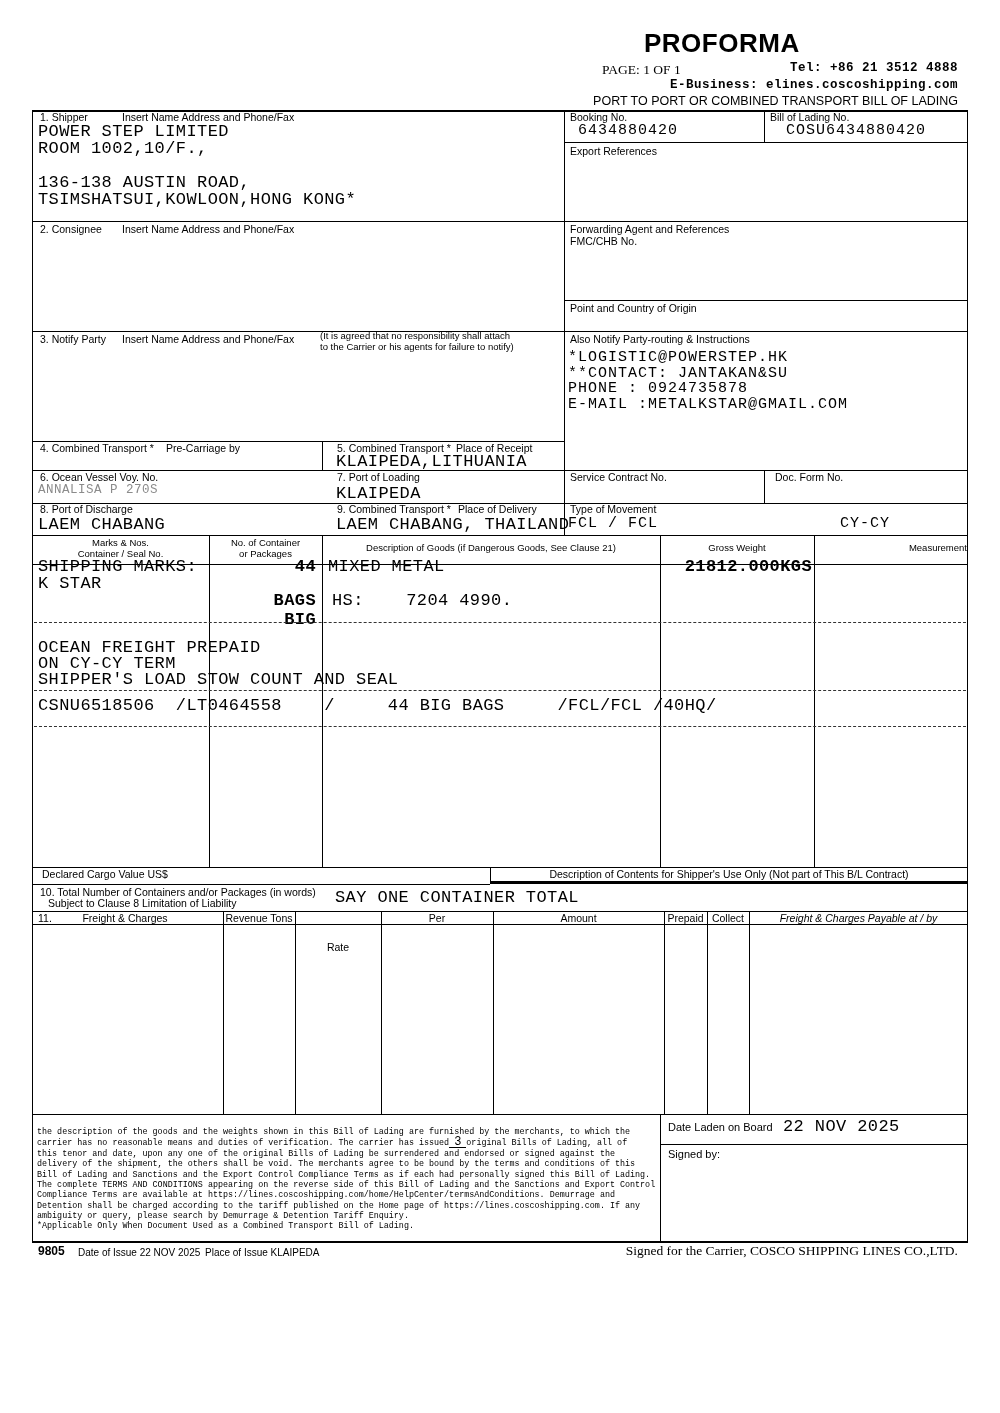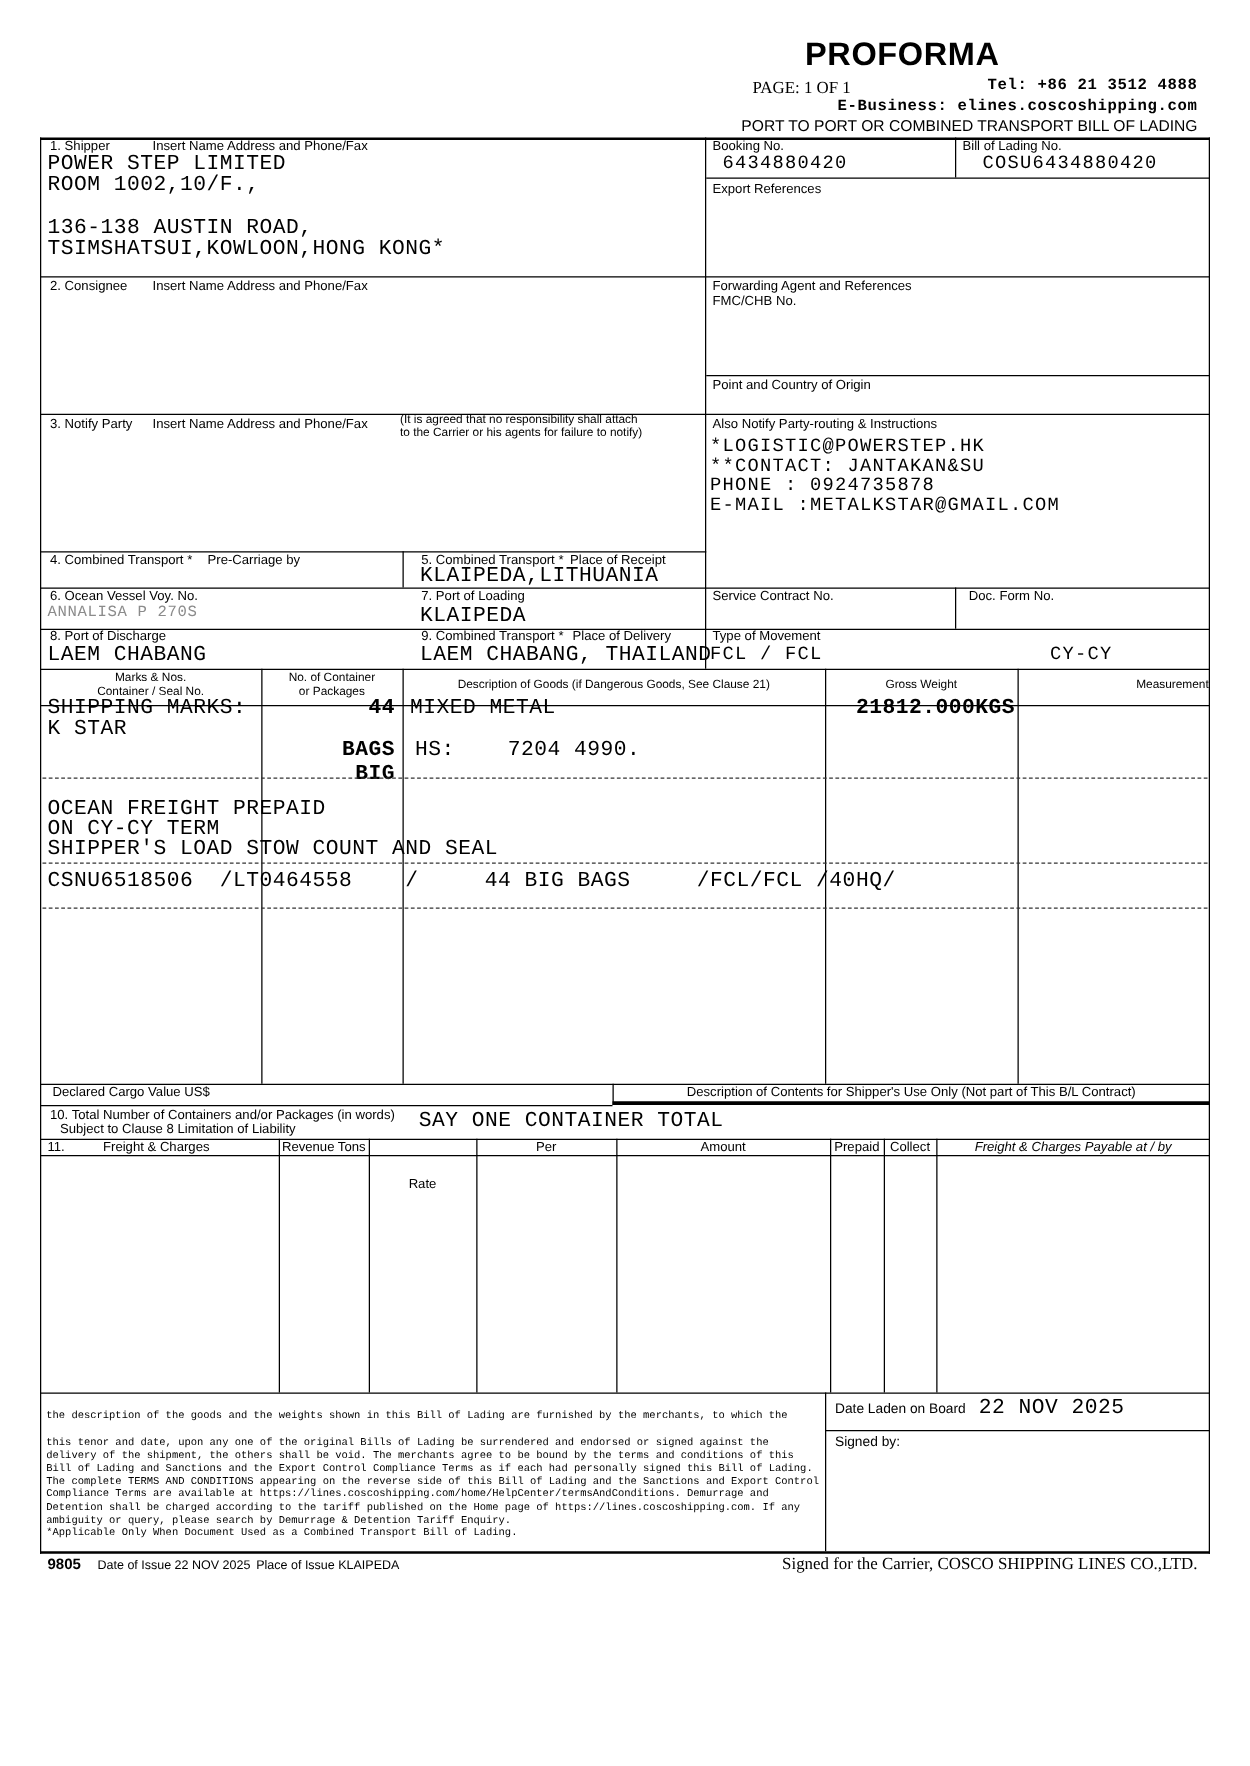--- a/index.html
+++ b/index.html
@@ -120,20 +120,21 @@
   <span class="t s10 ctr" style="left:50px;top:913px;width:150px;">Freight &amp; Charges</span>
   <span class="t s10 ctr" style="left:223px;top:913px;width:72px;">Revenue Tons</span>
   <span class="t s10 ctr" style="left:295px;top:942px;width:86px;">Rate</span>
   <span class="t s10 ctr" style="left:381px;top:913px;width:112px;">Per</span>
   <span class="t s10 ctr" style="left:493px;top:913px;width:171px;">Amount</span>
   <span class="t s10 ctr" style="left:664px;top:913px;width:43px;">Prepaid</span>
   <span class="t s10 ctr" style="left:707px;top:913px;width:42px;">Collect</span>
   <span class="t s10 ctr" style="left:749px;top:913px;width:219px;font-style:italic;">Freight &amp; Charges Payable at / by</span>
 
   <span class="t mono fp" style="left:37px;top:1127px;">the description of the goods and the weights shown in this Bill of Lading are furnished by the merchants, to which the</span>
+  <span class="t mono fp" style="left:37px;top:1137px;"><span>carrier has no reasonable means and duties of verification. The carrier has issued</span><span class="issued mono">3</span><span>original Bills of Lading, all of</span></span>
   <span class="t mono fp" style="left:37px;top:1149px;">this tenor and date, upon any one of the original Bills of Lading be surrendered and endorsed or signed against the</span>
   <span class="t mono fp" style="left:37px;top:1159px;">delivery of the shipment, the others shall be void. The merchants agree to be bound by the terms and conditions of this</span>
   <span class="t mono fp" style="left:37px;top:1170px;">Bill of Lading and Sanctions and the Export Control Compliance Terms as if each had personally signed this Bill of Lading.</span>
   <span class="t mono fp" style="left:37px;top:1180px;">The complete TERMS AND CONDITIONS appearing on the reverse side of this Bill of Lading and the Sanctions and Export Control</span>
   <span class="t mono fp" style="left:37px;top:1190px;">Compliance Terms are available at https://lines.coscoshipping.com/home/HelpCenter/termsAndConditions. Demurrage and</span>
   <span class="t mono fp" style="left:37px;top:1201px;">Detention shall be charged according to the tariff published on the Home page of https://lines.coscoshipping.com. If any</span>
   <span class="t mono fp" style="left:37px;top:1211px;">ambiguity or query, please search by Demurrage &amp; Detention Tariff Enquiry.</span>
   <span class="t mono fp" style="left:37px;top:1221px;">*Applicable Only When Document Used as a Combined Transport Bill of Lading.</span>
 
   <span class="t s11" style="left:668px;top:1121px;">Date Laden on Board</span>

